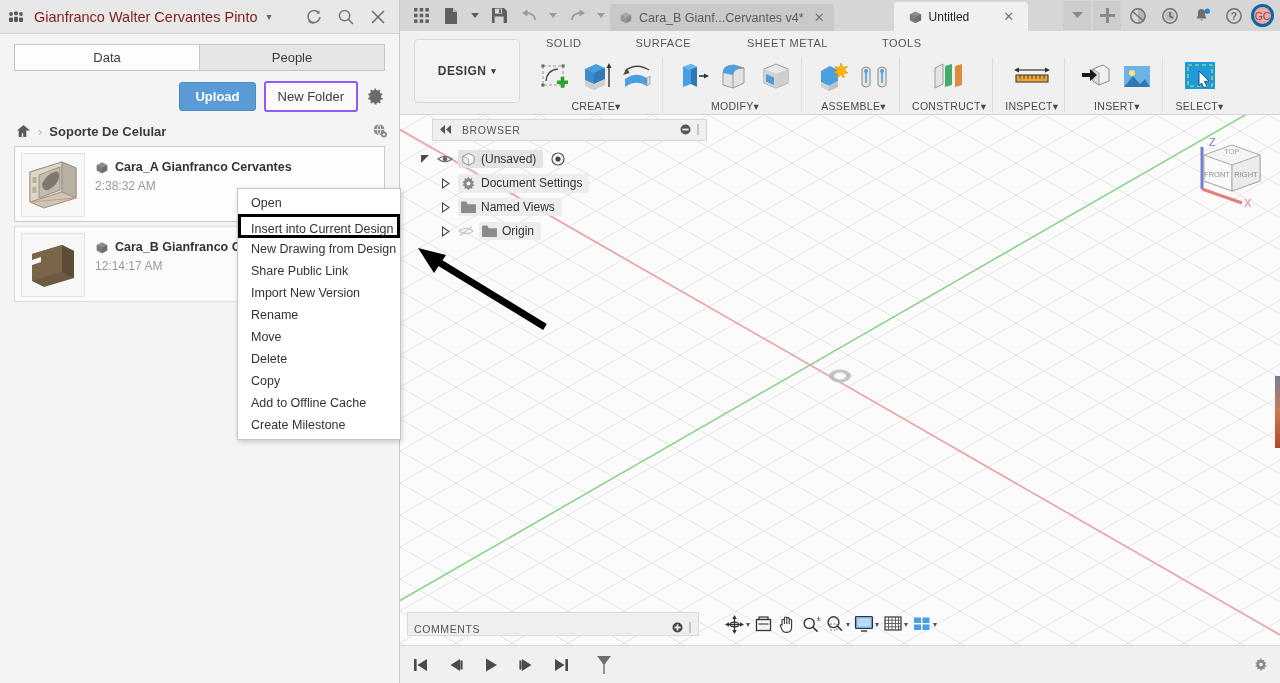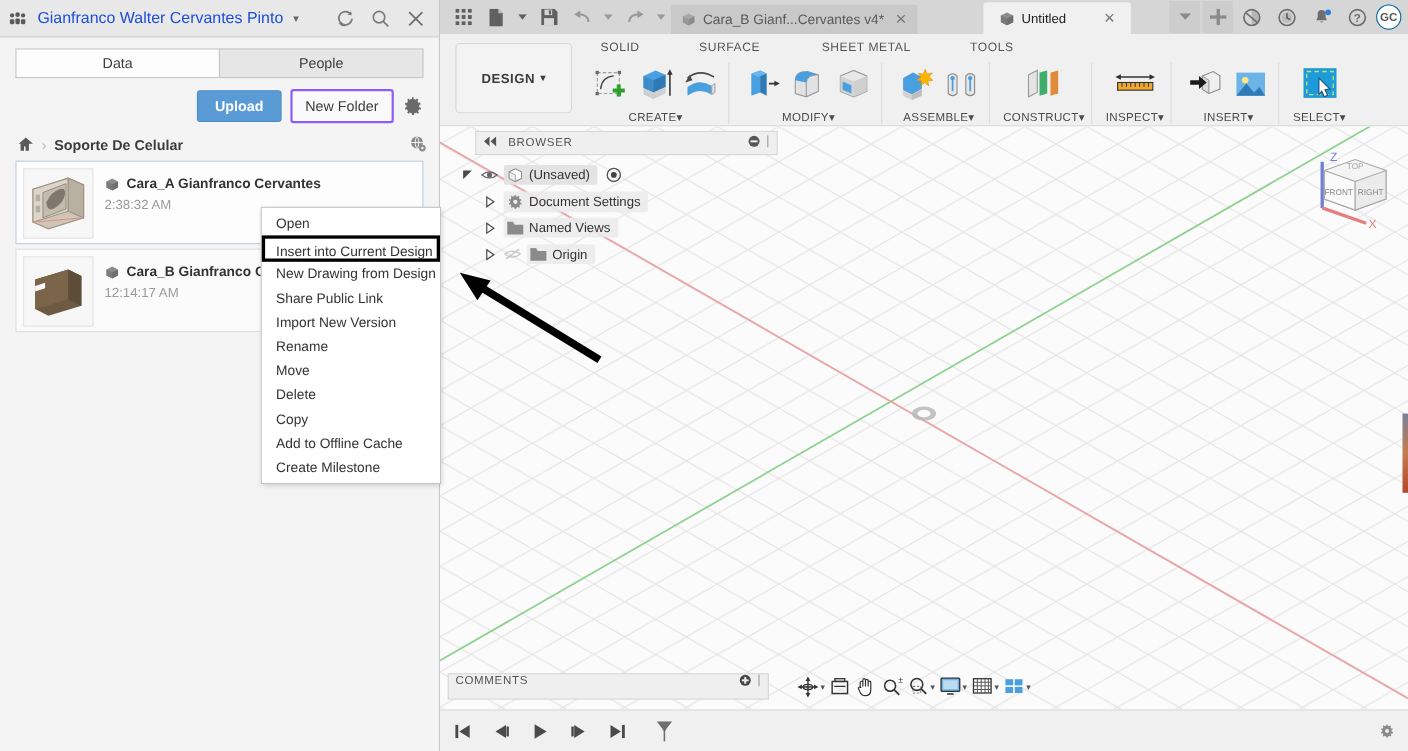--- a/index.html
+++ b/index.html
@@ -15,21 +15,21 @@
   
   #data-panel {
     position: absolute; left: 0; top: 0; width: 400px; height: 683px;
     background: #f4f4f4; border-right: 1px solid #c8c8c8;
   }
   .dp-header {
     height: 34px; background: #e8e8e8; border-bottom: 1px solid #d2d2d2;
     display: flex; align-items: center; padding: 0 8px; gap: 6px;
   }
   .dp-title {
-    font-size: 14.5px; color: #1d4ed8; margin-left: 4px;
+    font-size: 14.5px; color: #7f1d1d; margin-left: 4px;
     white-space: nowrap; overflow: hidden;
   }
   .dp-caret { font-size: 10px; color: #666; margin-left: 3px; }
   .dp-hdr-icons { margin-left: auto; display: flex; align-items: center; gap: 14px; padding-right: 4px;}
   .ic { display: inline-flex; align-items: center; justify-content: center; }
 
   .tabs-row { padding: 10px 14px 0 14px; display: flex; }
   .seg-tab {
     flex: 1; height: 27px; line-height: 25px; text-align: center;
     font-size: 13px; color: #3c3c3c; border: 1px solid #c6c6c6;
@@ -107,23 +107,23 @@
   .tb-btn.narrow { width: 18px; }
   .doc-tab {
     height: 27px; display: flex; align-items: center; gap: 6px;
     padding: 0 9px; font-size: 12.5px; color: #5a5a5a; cursor: default;
     background: #c9c9c9; border-radius: 3px 3px 0 0; margin-right: 2px;
   }
   .doc-tab.active { background: #f0f0f0; color: #222; }
   .tab-x { font-size: 13px; color: #777; margin-left: 4px; }
   .tb-right { margin-left: auto; display: flex; align-items: center; height: 31px; padding-right: 6px; gap: 2px; }
   .avatar {
-    width: 23px; height: 23px; border-radius: 50%; background: #ffffff;
-    border: 1px solid #0369a1; font-size: 10.5px; color: #555;
-    display: flex; align-items: center; justify-content: center; font-weight: 700;
+    width: 23px; height: 23px; border-radius: 50%; background: #fca5a5;
+    border: 3px solid #0369a1; font-size: 10.5px; color: #555;
+    display: flex; align-items: center; justify-content: center; font-weight: 400;
   }
 
   
   .ribbon {
     height: 84px; background: #f0f0f0; border-bottom: 1px solid #d5d5d5;
     display: flex; align-items: flex-start; position: relative;
   }
   .design-box {
     width: 106px; height: 64px; margin: 8px 10px 0 14px;
     border: 1px solid #d8d8d8; border-radius: 4px; background: #f3f3f3;
@@ -169,21 +169,21 @@
   .viewcube { position: absolute; right: 8px; top: 8px; width: 92px; height: 86px; }
   .annot-arrow { position: absolute; left: 0; top: 0; pointer-events: none; }
 
   
   .bottom-bar {
     position: absolute; left: 0; top: 603px; width: 880px; height: 42px;
     display: flex; align-items: center;
   }
   .comments-box {
     margin-left: 7px; width: 292px; height: 24px; background: #efefef;
-    border: 1px solid #d8d8d8; display: flex; align-items: flex-start;
+    border: 1px solid #d8d8d8; display: flex; align-items: flex-end;
     padding: 0 6px; font-size: 10.5px; letter-spacing: .6px; color: #555; cursor: default;
   }
   .comments-box .right { margin-left: auto; display: flex; align-items: center; gap: 5px; }
   .vtools { display: flex; align-items: center; gap: 4px; margin-left: 25px; }
   .vtool { display: flex; align-items: center; cursor: default; }
   .dd { font-size: 8px; color: #555; margin-left: 1px; }
 
   
   .timeline {
     position: absolute; left: 0; top: 645px; width: 880px; height: 38px;

